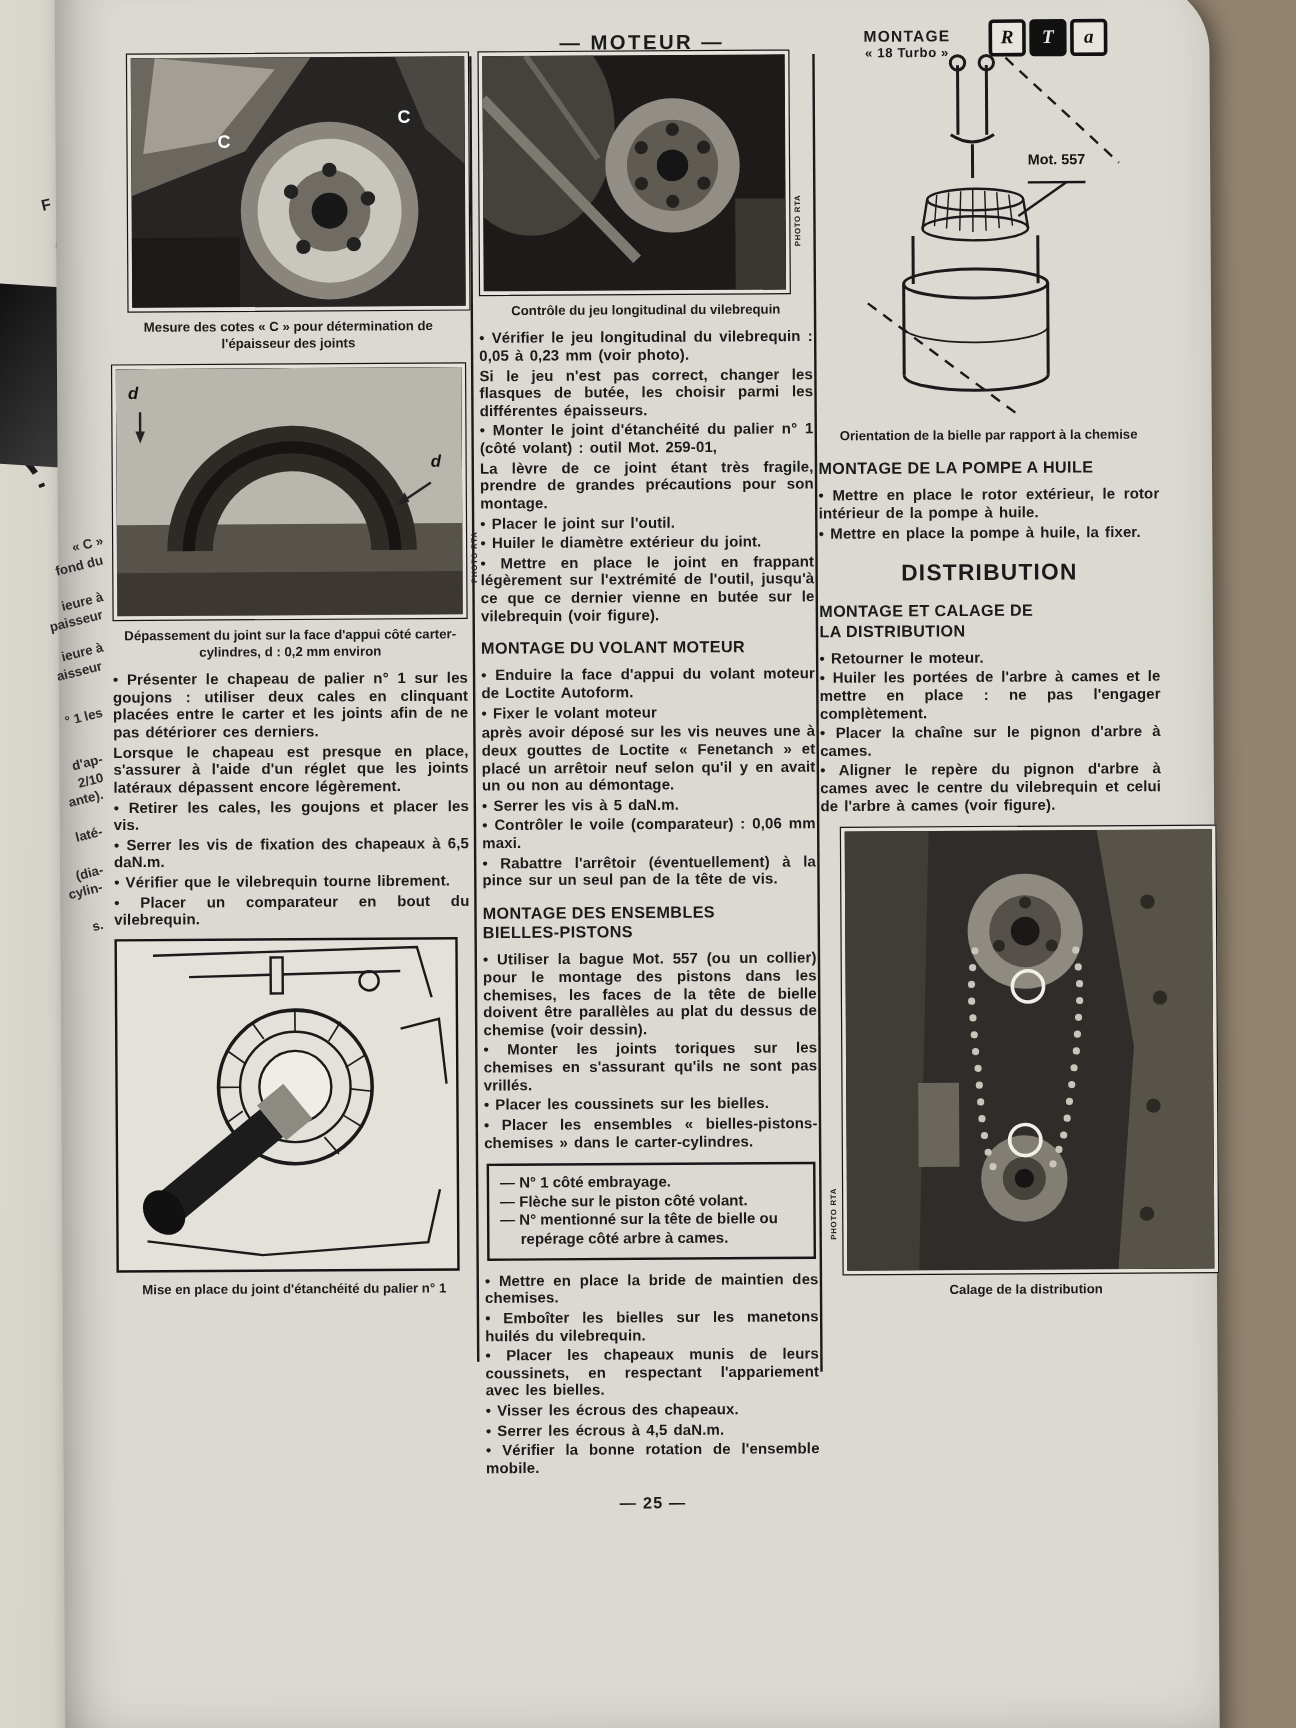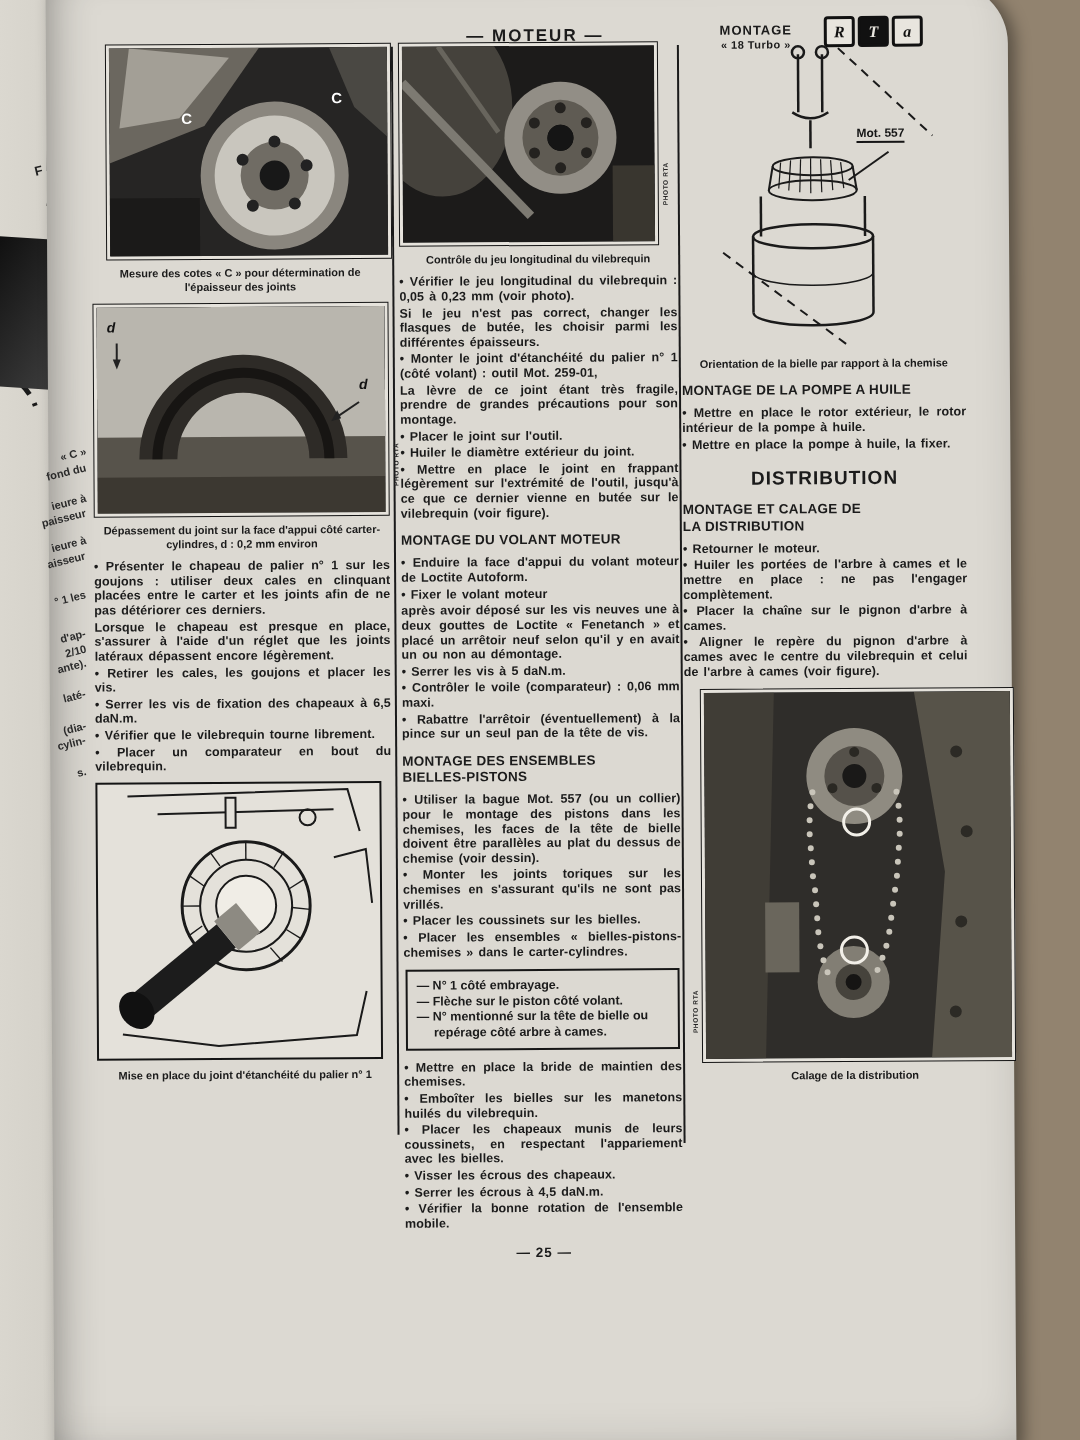--- a/index.html
+++ b/index.html
@@ -47,21 +47,21 @@
   .drawing-box{border:2.5px solid #141414;background:#e4e1da;position:relative;}
   .caption{font-weight:bold;font-size:11px;line-height:1.3;text-align:center;margin:6px 4px 8px;}
   .credit{position:absolute;writing-mode:vertical-rl;transform:rotate(180deg);font-size:6.5px;font-weight:bold;letter-spacing:.6px;color:#222;}
   
   .body-text div{font-weight:bold;font-size:12.5px;line-height:1.17;text-align:justify;letter-spacing:.1px;word-spacing:1.5px;margin-bottom:2px;}
   .sec-h{font-weight:bold;font-size:13.5px;letter-spacing:.3px;margin:12px 0 7px;line-height:1.2;}
   .big-h{font-weight:bold;font-size:19px;text-align:center;letter-spacing:1px;margin:16px 0 10px;}
   .note-box{border:2px solid #161616;padding:7px 9px;margin:10px 2px 10px;}
   .note-box div{font-weight:bold;font-size:12.5px;line-height:1.25;padding-left:17px;text-indent:-17px;text-align:left;}
   .pagenum{text-align:center;font-weight:bold;font-size:13.5px;letter-spacing:1px;margin-top:14px;}
-  .tool-label{position:absolute;font-weight:bold;font-size:12px;border-bottom:2px solid #151515;padding-bottom:1px;color:#151515;}
+  .tool-label{position:absolute;font-weight:bold;font-size:12px;border-bottom:2px solid #151515;padding-bottom:11px;color:#151515;}
   .annot{position:absolute;font-weight:bold;color:#fff;font-size:15px;}
   .annot-dark{position:absolute;font-weight:bold;color:#111;font-size:14px;font-style:italic;}
 </style>
 </head>
 <body>
 
 <div class="underpage up1"></div>
 <div class="underpage up2"></div>
 
 <div class="prevpage">

